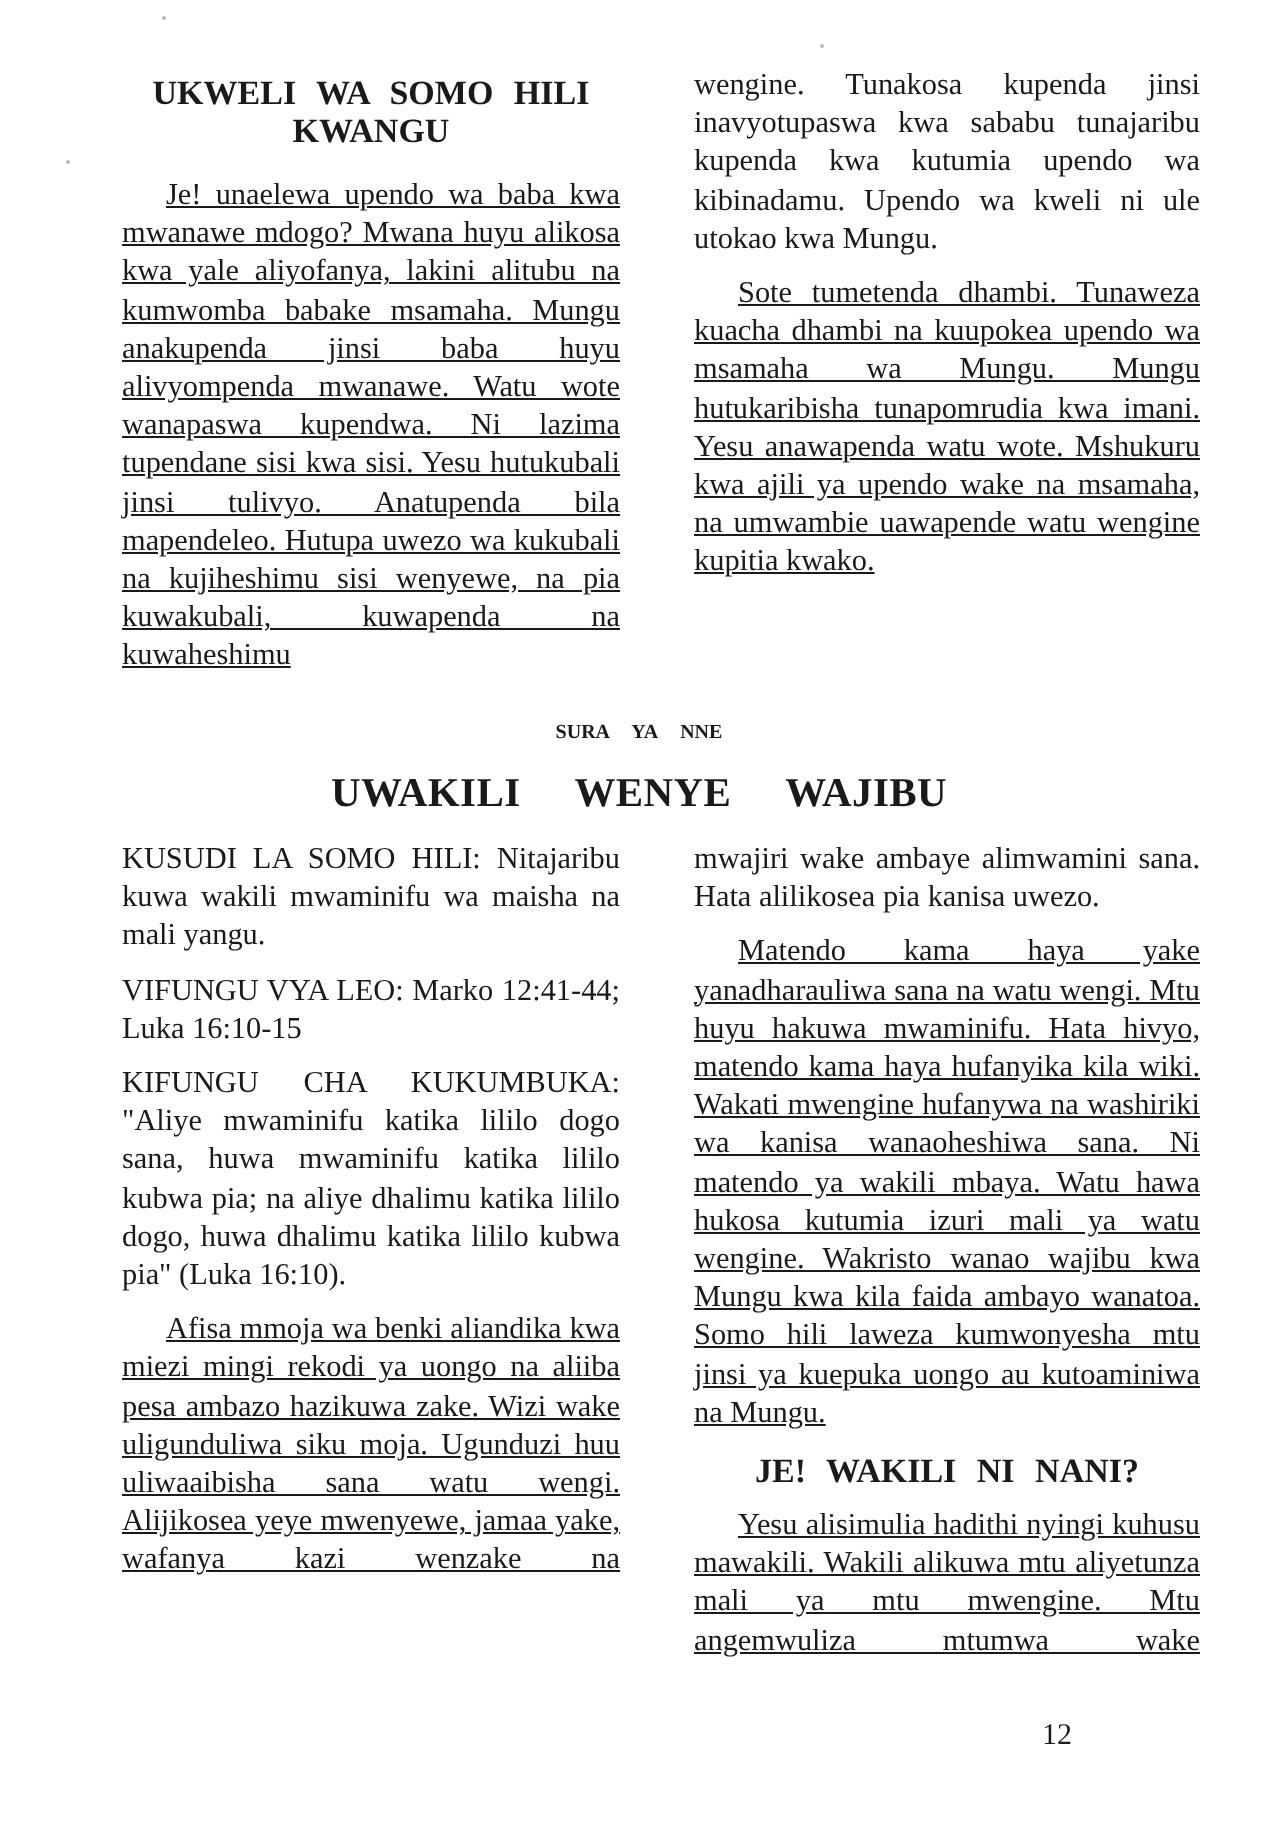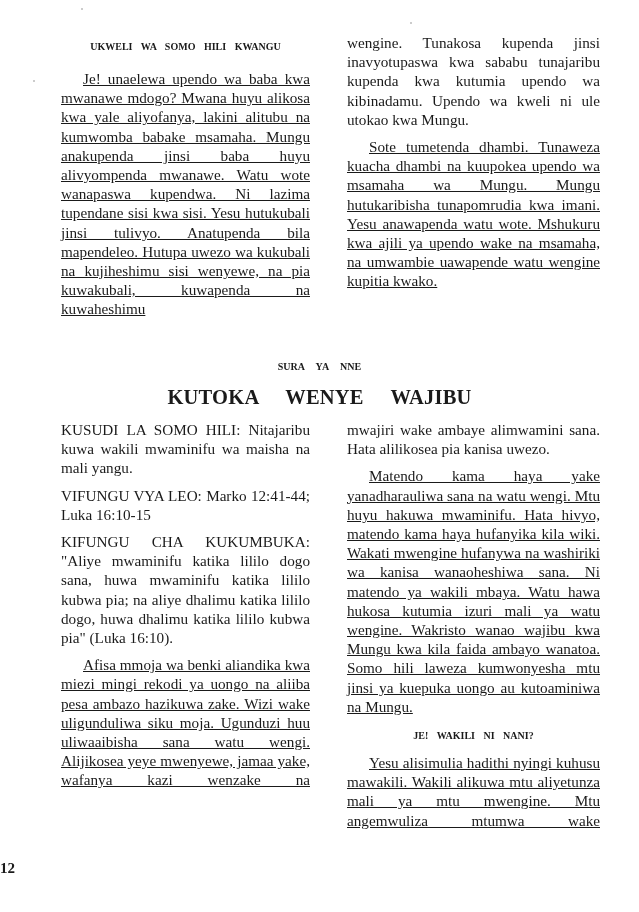--- a/index.html
+++ b/index.html
@@ -4,48 +4,48 @@
 <style>
   html, body { margin: 0; padding: 0; background: #ffffff; }
   body { width: 639px; height: 912px; position: relative; overflow: hidden;
          font-family: "Liberation Serif", serif; color: #1a1a1a; }
   .page { position: absolute; left: 0; top: 0; width: 639px; height: 912px; }
   .col { position: absolute; font-size: 15.2px; line-height: 19.2px; text-align: justify; }
   .col p { margin: 0; }
   .indent { text-indent: 22px; text-decoration: underline; }
   .gap { margin-top: 8px !important; }
   .lastline { text-align-last: justify; }
-  .h-sec { font-weight: bold; text-align: center; font-size: 10px; line-height: 19px; margin: 0; word-spacing: 6px; }
+  .h-sec { font-weight: bold; text-align: center; font-size: 17px; line-height: 19px; margin: 0; word-spacing: 6px; }
   #col-a { left: 61px; top: 10px; width: 249px; }
   #col-b { left: 347px; top: 10px; width: 253px; }
   #col-c { left: 61px; top: 420px; width: 249px; }
   #col-d { left: 347px; top: 420px; width: 253px; }
   .chapter { position: absolute; left: 0; width: 639px; text-align: center; font-weight: bold; margin: 0; }
   #chapter-label { top: 361px; font-size: 10px; word-spacing: 9px; }
   #chapter-title { top: 386px; font-size: 20.5px; word-spacing: 22px; letter-spacing: 0.2px; }
-  #page-number { position: absolute; top: 860px; left: 0; width: 536px; text-align: left; font-size: 15px; font-weight: bold; }
+  #page-number { position: absolute; top: 860px; left: 0; width: 536px; text-align: right; font-size: 15px; }
   .speck { position: absolute; width: 2px; height: 2px; background: #bbb; border-radius: 1px; }
 </style>
 </head>
 <body>
 
 <div class="page">
 
   <div id="col-a" class="col">
     <p class="h-sec" style="margin-top:27px; padding: 0 14px;">UKWELI WA SOMO HILI KWANGU</p>
     <p class="indent gap lastline" style="margin-top:13px !important;">Je! unaelewa upendo wa baba kwa mwanawe mdogo? Mwana huyu alikosa kwa yale aliyofanya, lakini alitubu na kumwomba babake msamaha. Mungu anakupenda jinsi baba huyu alivyompenda mwanawe. Watu wote wanapaswa kupendwa. Ni lazima tupendane sisi kwa sisi. Yesu hutukubali jinsi tulivyo. Anatupenda bila mapendeleo. Hutupa uwezo wa kukubali na kujiheshimu sisi wenyewe, na pia kuwakubali, kuwapenda na kuwaheshimu</p>
   </div>
 
   <div id="col-b" class="col">
     <p style="margin-top:23px;">wengine. Tunakosa kupenda jinsi inavyotupaswa kwa sababu tunajaribu kupenda kwa kutumia upendo wa kibinadamu. Upendo wa kweli ni ule utokao kwa Mungu.</p>
     <p class="indent gap">Sote tumetenda dhambi. Tunaweza kuacha dhambi na kuupokea upendo wa msamaha wa Mungu. Mungu hutukaribisha tunapomrudia kwa imani. Yesu anawapenda watu wote. Mshukuru kwa ajili ya upendo wake na msamaha, na umwambie uawapende watu wengine kupitia kwako.</p>
   </div>
 
   <h2 id="chapter-label" class="chapter">SURA YA NNE</h2>
-  <h1 id="chapter-title" class="chapter">KUTOKA WENYE WAJIBU</h1>
+  <h1 id="chapter-title" class="chapter">UWAKILI WENYE WAJIBU</h1>
 
   <div id="col-c" class="col">
     <p>KUSUDI LA SOMO HILI: Nitajaribu kuwa wakili mwaminifu wa maisha na mali yangu.</p>
     <p class="gap">VIFUNGU VYA LEO: Marko 12:41-44; Luka 16:10-15</p>
     <p class="gap">KIFUNGU CHA KUKUMBUKA: "Aliye mwaminifu katika lililo dogo sana, huwa mwaminifu katika lililo kubwa pia; na aliye dhalimu katika lililo dogo, huwa dhalimu katika lililo kubwa pia" (Luka 16:10).</p>
     <p class="indent gap lastline">Afisa mmoja wa benki aliandika kwa miezi mingi rekodi ya uongo na aliiba pesa ambazo hazikuwa zake. Wizi wake uligunduliwa siku moja. Ugunduzi huu uliwaaibisha sana watu wengi. Alijikosea yeye mwenyewe, jamaa yake, wafanya kazi wenzake na</p>
   </div>
 
   <div id="col-d" class="col">
     <p>mwajiri wake ambaye alimwamini sana. Hata alilikosea pia kanisa uwezo.</p>

